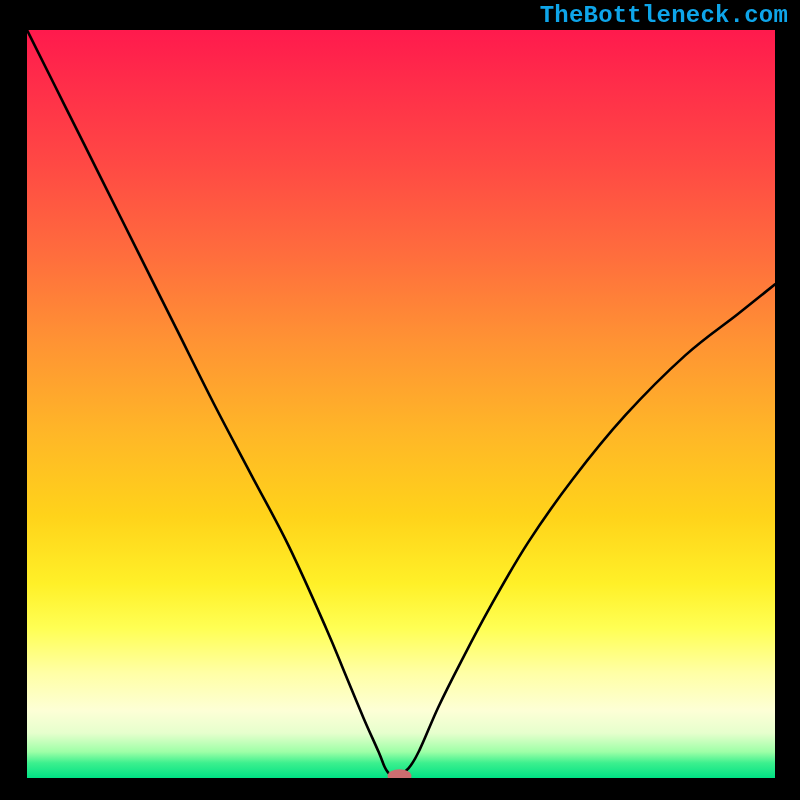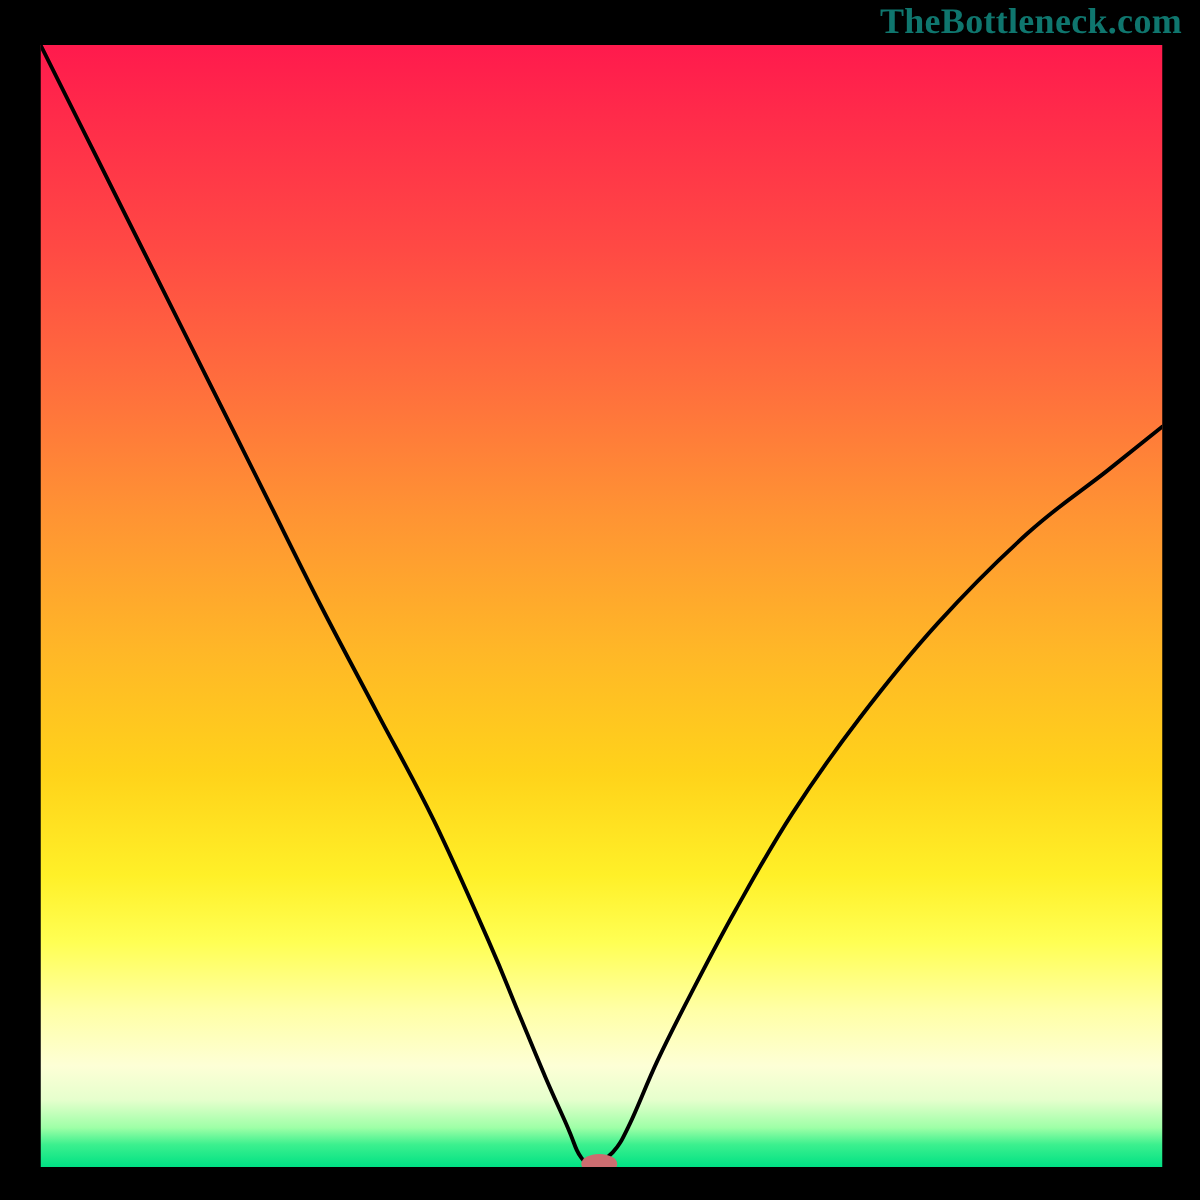--- a/index.html
+++ b/index.html
@@ -16,24 +16,24 @@
     top: 0;
     left: 0;
     width: 800px;
     height: 800px;
     background: #000;
   }
   .watermark {
     position: absolute;
     top: 2px;
     right: 12px;
-    color: #0f766e;
+    color: #0ea5e9;
     font-size: 24px;
     font-weight: 600;
-    font-family: Liberation Serif, serif;
+    font-family: Liberation Mono, monospace;
     letter-spacing: 0.2px;
   }
   .plot-area {
     position: absolute;
     left: 27px;
     top: 30px;
     width: 748px;
     height: 748px;
     overflow: hidden;
   }

